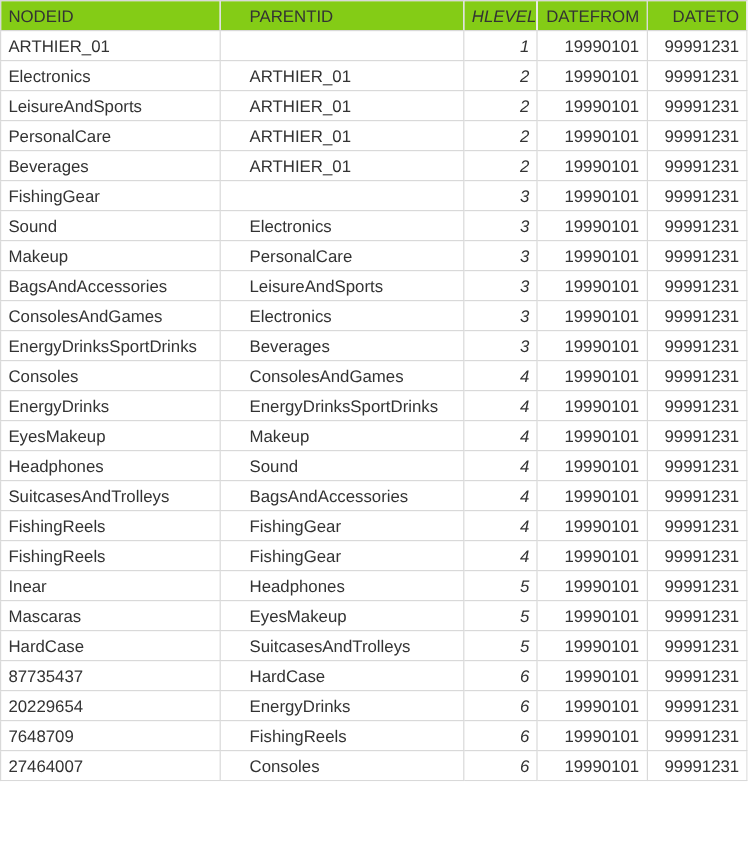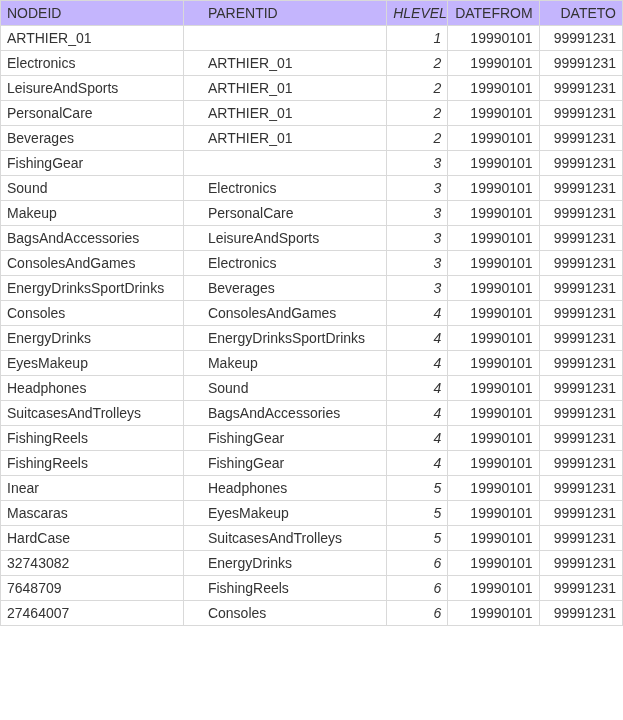--- a/index.html
+++ b/index.html
@@ -22,21 +22,21 @@
     th, td {
       border: 1px solid #d9d9d9;
       padding: 3px 6px;
       text-align: left;
       font-weight: normal;
       height: 25px;
       overflow: hidden;
       white-space: nowrap;
     }
     th {
-      background: #c4b5fd;
+      background: #84cc16;
       margin-top: 39px;
     }
     .col-nodeid { width: 180px; }
     .col-parentid { width: 200px; padding-left: 24px; }
     .col-hlevel { width: 60px; text-align: right; font-style: italic; }
     .col-datefrom { width: 90px; text-align: right; }
     .col-dateto { width: 82px; text-align: right; }
     td.num { text-align: right; }
   </style>
 </head>
@@ -194,21 +194,28 @@
         <td class="col-dateto num">99991231</td>
       </tr>
       <tr>
         <td class="col-nodeid">HardCase</td>
         <td class="col-parentid">SuitcasesAndTrolleys</td>
         <td class="col-hlevel num">5</td>
         <td class="col-datefrom num">19990101</td>
         <td class="col-dateto num">99991231</td>
       </tr>
       <tr>
-        <td class="col-nodeid">32743082</td>
+        <td class="col-nodeid">87735437</td>
+        <td class="col-parentid">HardCase</td>
+        <td class="col-hlevel num">6</td>
+        <td class="col-datefrom num">19990101</td>
+        <td class="col-dateto num">99991231</td>
+      </tr>
+      <tr>
+        <td class="col-nodeid">20229654</td>
         <td class="col-parentid">EnergyDrinks</td>
         <td class="col-hlevel num">6</td>
         <td class="col-datefrom num">19990101</td>
         <td class="col-dateto num">99991231</td>
       </tr>
       <tr>
         <td class="col-nodeid">7648709</td>
         <td class="col-parentid">FishingReels</td>
         <td class="col-hlevel num">6</td>
         <td class="col-datefrom num">19990101</td>

